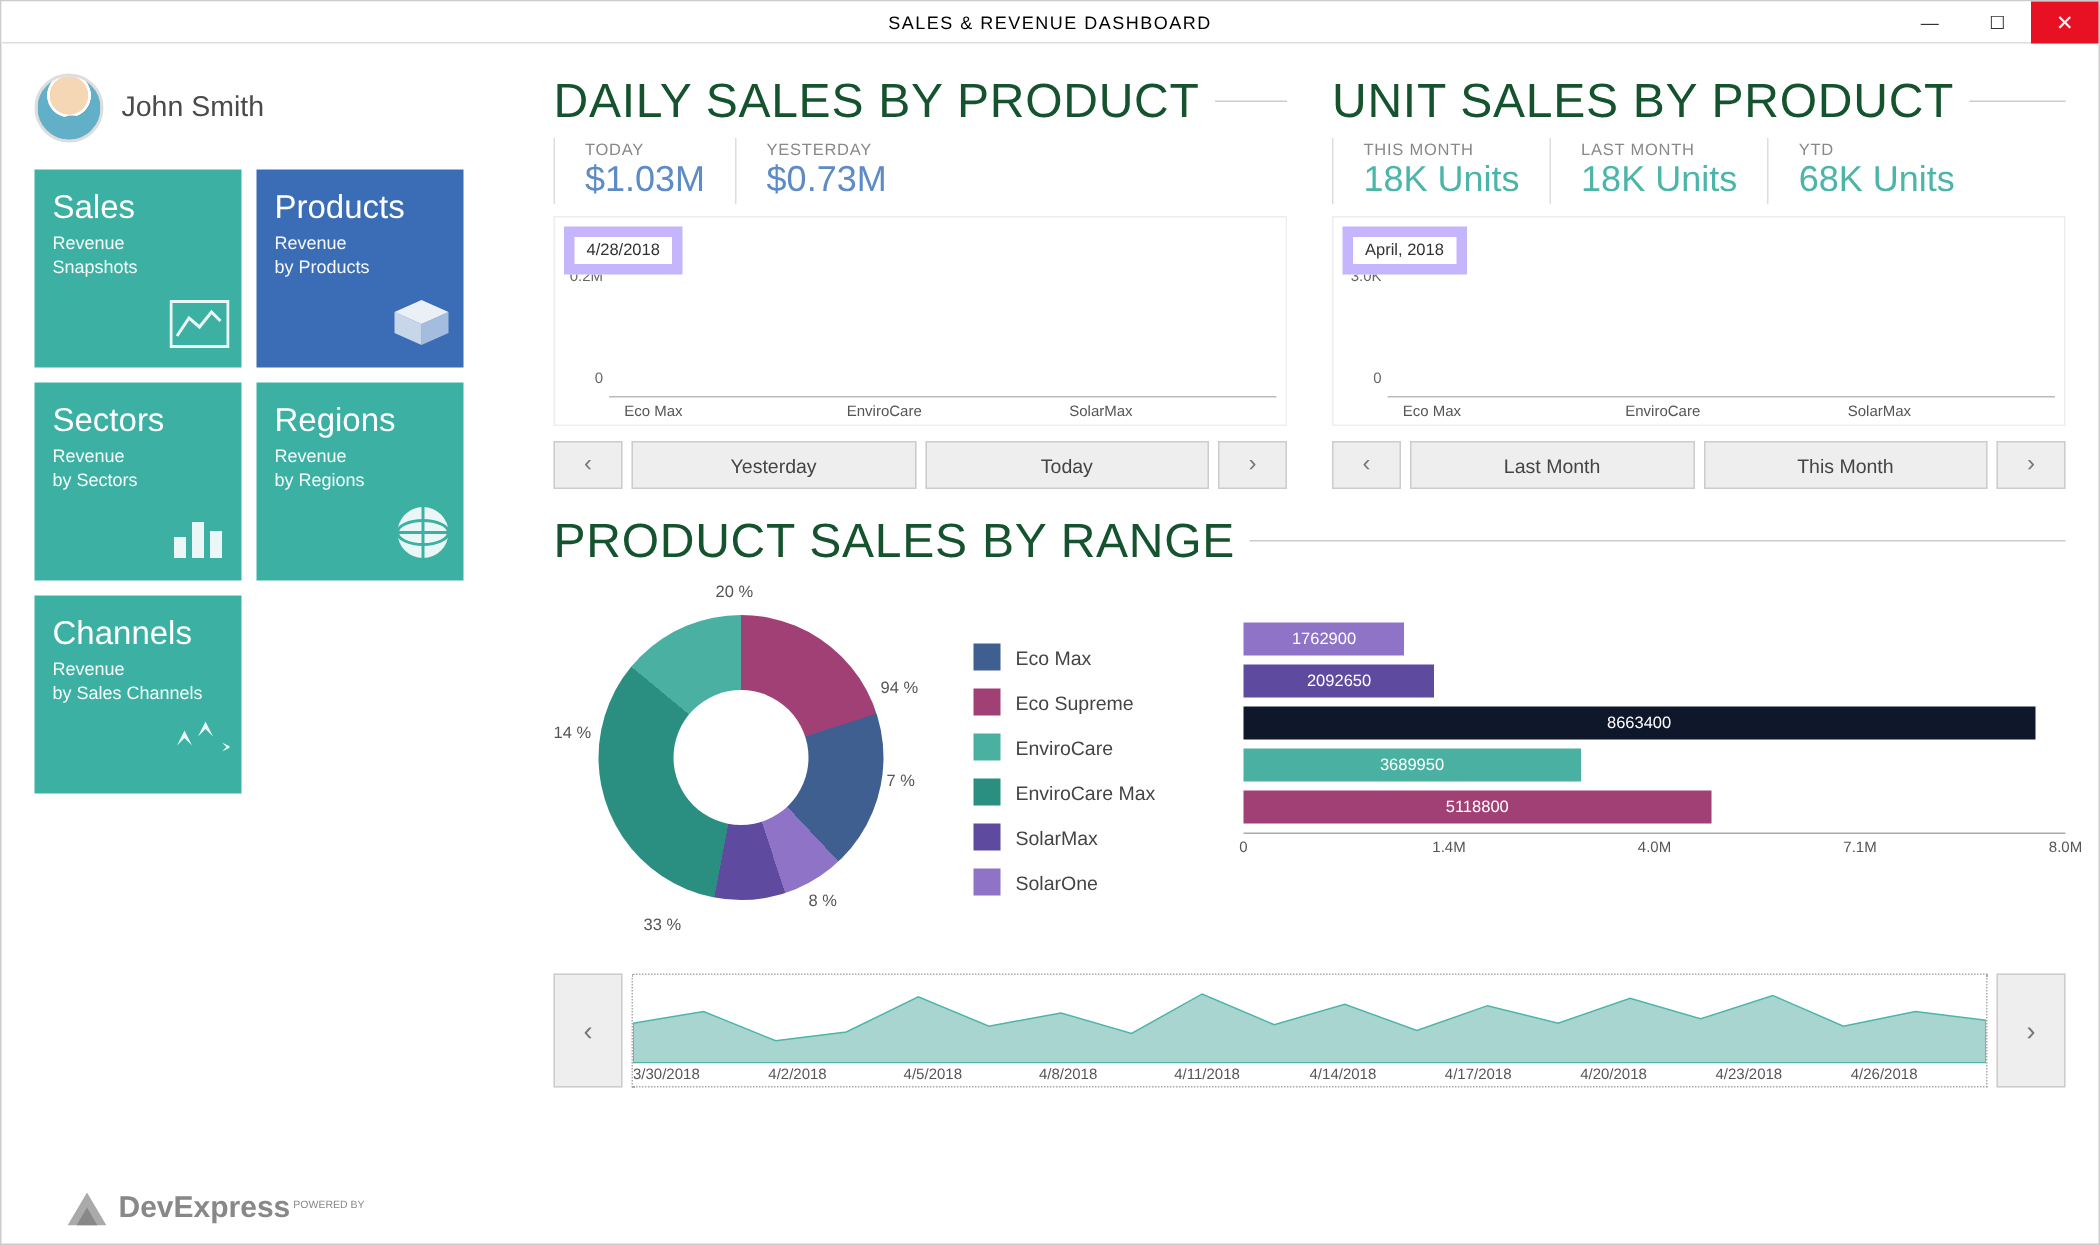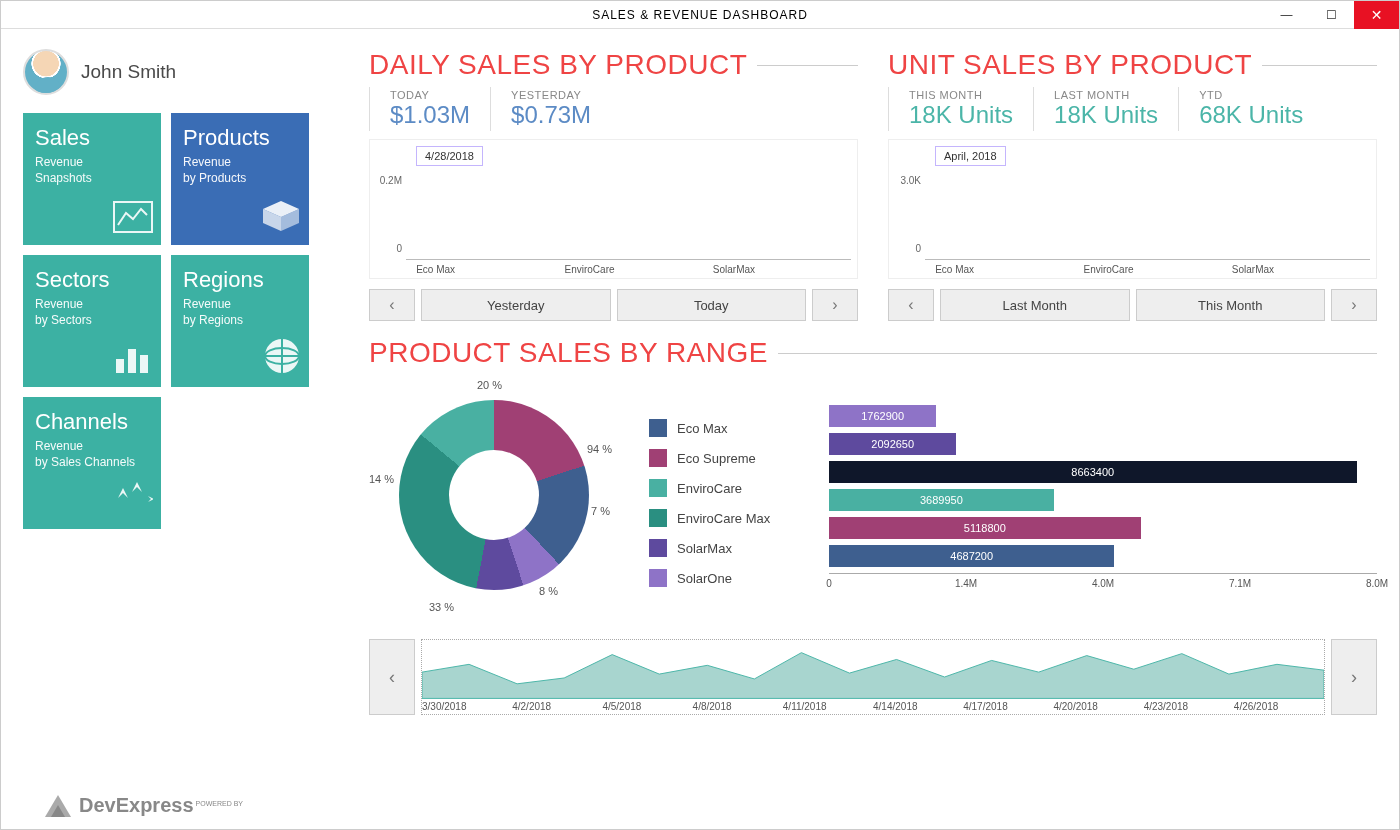--- a/index.html
+++ b/index.html
@@ -25,32 +25,32 @@
 .tile.blue  { background: #3a6db5; }
 .tile h3 { font-size: 22px; font-weight: 300; margin-bottom: 3px; }
 .tile .sub { font-size: 12px; line-height: 1.35; opacity: .95; }
 .tile .tile-icon { position: absolute; right: 8px; bottom: 8px; opacity: .9; }
 
 
 .main { flex: 1; display: flex; flex-direction: column; }
 .row1 { display: flex; gap: 30px; }
 .panel { flex: 1; }
 
-.panel-title { font-size: 28px; color: #ef4444; font-weight: 300; letter-spacing: .5px; display: flex; align-items: center; gap: 10px; margin-bottom: 6px; }
+.panel-title { font-size: 32px; color: #14532d; font-weight: 300; letter-spacing: .5px; display: flex; align-items: center; gap: 10px; margin-bottom: 6px; }
 .panel-title::after { content: ""; flex: 1; height: 1px; background: #ccc; }
 
 .stats { display: flex; margin-bottom: 8px; }
 .stat { border-left: 1px solid #ddd; padding: 2px 20px; }
 .stat .lbl { font-size: 11px; color: #888; letter-spacing: .5px; }
 .stat .val { font-size: 24px; font-weight: 300; }
 .val.blue { color: #5c8bc5; }
 .val.teal { color: #4bb5a8; }
 
 .bar-chart { height: 140px; border: 1px solid #eee; position: relative; padding-top: 6px; }
-.tag { position: absolute; top: 6px; left: 6px; border: 1px solid #c4b5fd; font-size: 11px; padding: 3px 8px; background: #fff; z-index: 2; margin-left: 40px; }
+.tag { position: absolute; top: 6px; left: 6px; border: 7px solid #c4b5fd; font-size: 11px; padding: 3px 8px; background: #fff; z-index: 2; }
 .bar-area { position: absolute; left: 36px; right: 6px; top: 6px; bottom: 18px; border-bottom: 1px solid #bbb; }
 .ytick { position: absolute; left: -30px; font-size: 10px; color: #666; transform: translateY(-50%); width: 26px; text-align: right; }
 .bar { width: 60px; position: relative; }
 .bar .fill { position: absolute; bottom: 0; width: 100%; }
 .bar .lbl { position: absolute; width: 100%; text-align: center; font-size: 11px; color: #fff; bottom: 4px; }
 .xcat { position: absolute; bottom: -16px; font-size: 10px; color: #555; }
 
 .pager { display: flex; gap: 6px; margin-top: 10px; }
 .pager .arrow { width: 46px; height: 32px; border: 1px solid #ccc; background: #eee; display: flex; align-items: center; justify-content: center; color: #777; font-size: 16px; }
 .pager .seg { flex: 1; height: 32px; border: 1px solid #ccc; background: #eee; display: flex; align-items: center; justify-content: center; font-size: 13px; color: #444; }
@@ -321,23 +321,20 @@
                   <div class="hf" style="width:23.25166666666667%;background:#5e4a9e">2092650</div>
                 </div>
                 <div class="hbar">
                   <div class="hf" style="width:96.26%;background:#0f172a">8663400</div>
                 </div>
                 <div class="hbar">
                   <div class="hf" style="width:40.99944444444444%;background:#49b0a2">3689950</div>
                 </div>
                 <div class="hbar">
                   <div class="hf" style="width:56.87555555555556%;background:#a04074">5118800</div>
-                </div>
-                <div class="hbar">
-                  <div class="hf" style="width:52.080000000000005%;background:#3e5f8f">4687200</div>
                 </div>
               </div>
             <div class="haxis" id="haxis">
                 <span class="t" style="left: 0%;">0</span>
                 <span class="t" style="left: 25%;">1.4M</span>
                 <span class="t" style="left: 50%;">4.0M</span>
                 <span class="t" style="left: 75%;">7.1M</span>
                 <span class="t" style="left: 100%;">8.0M</span>
               </div>
           </div>

